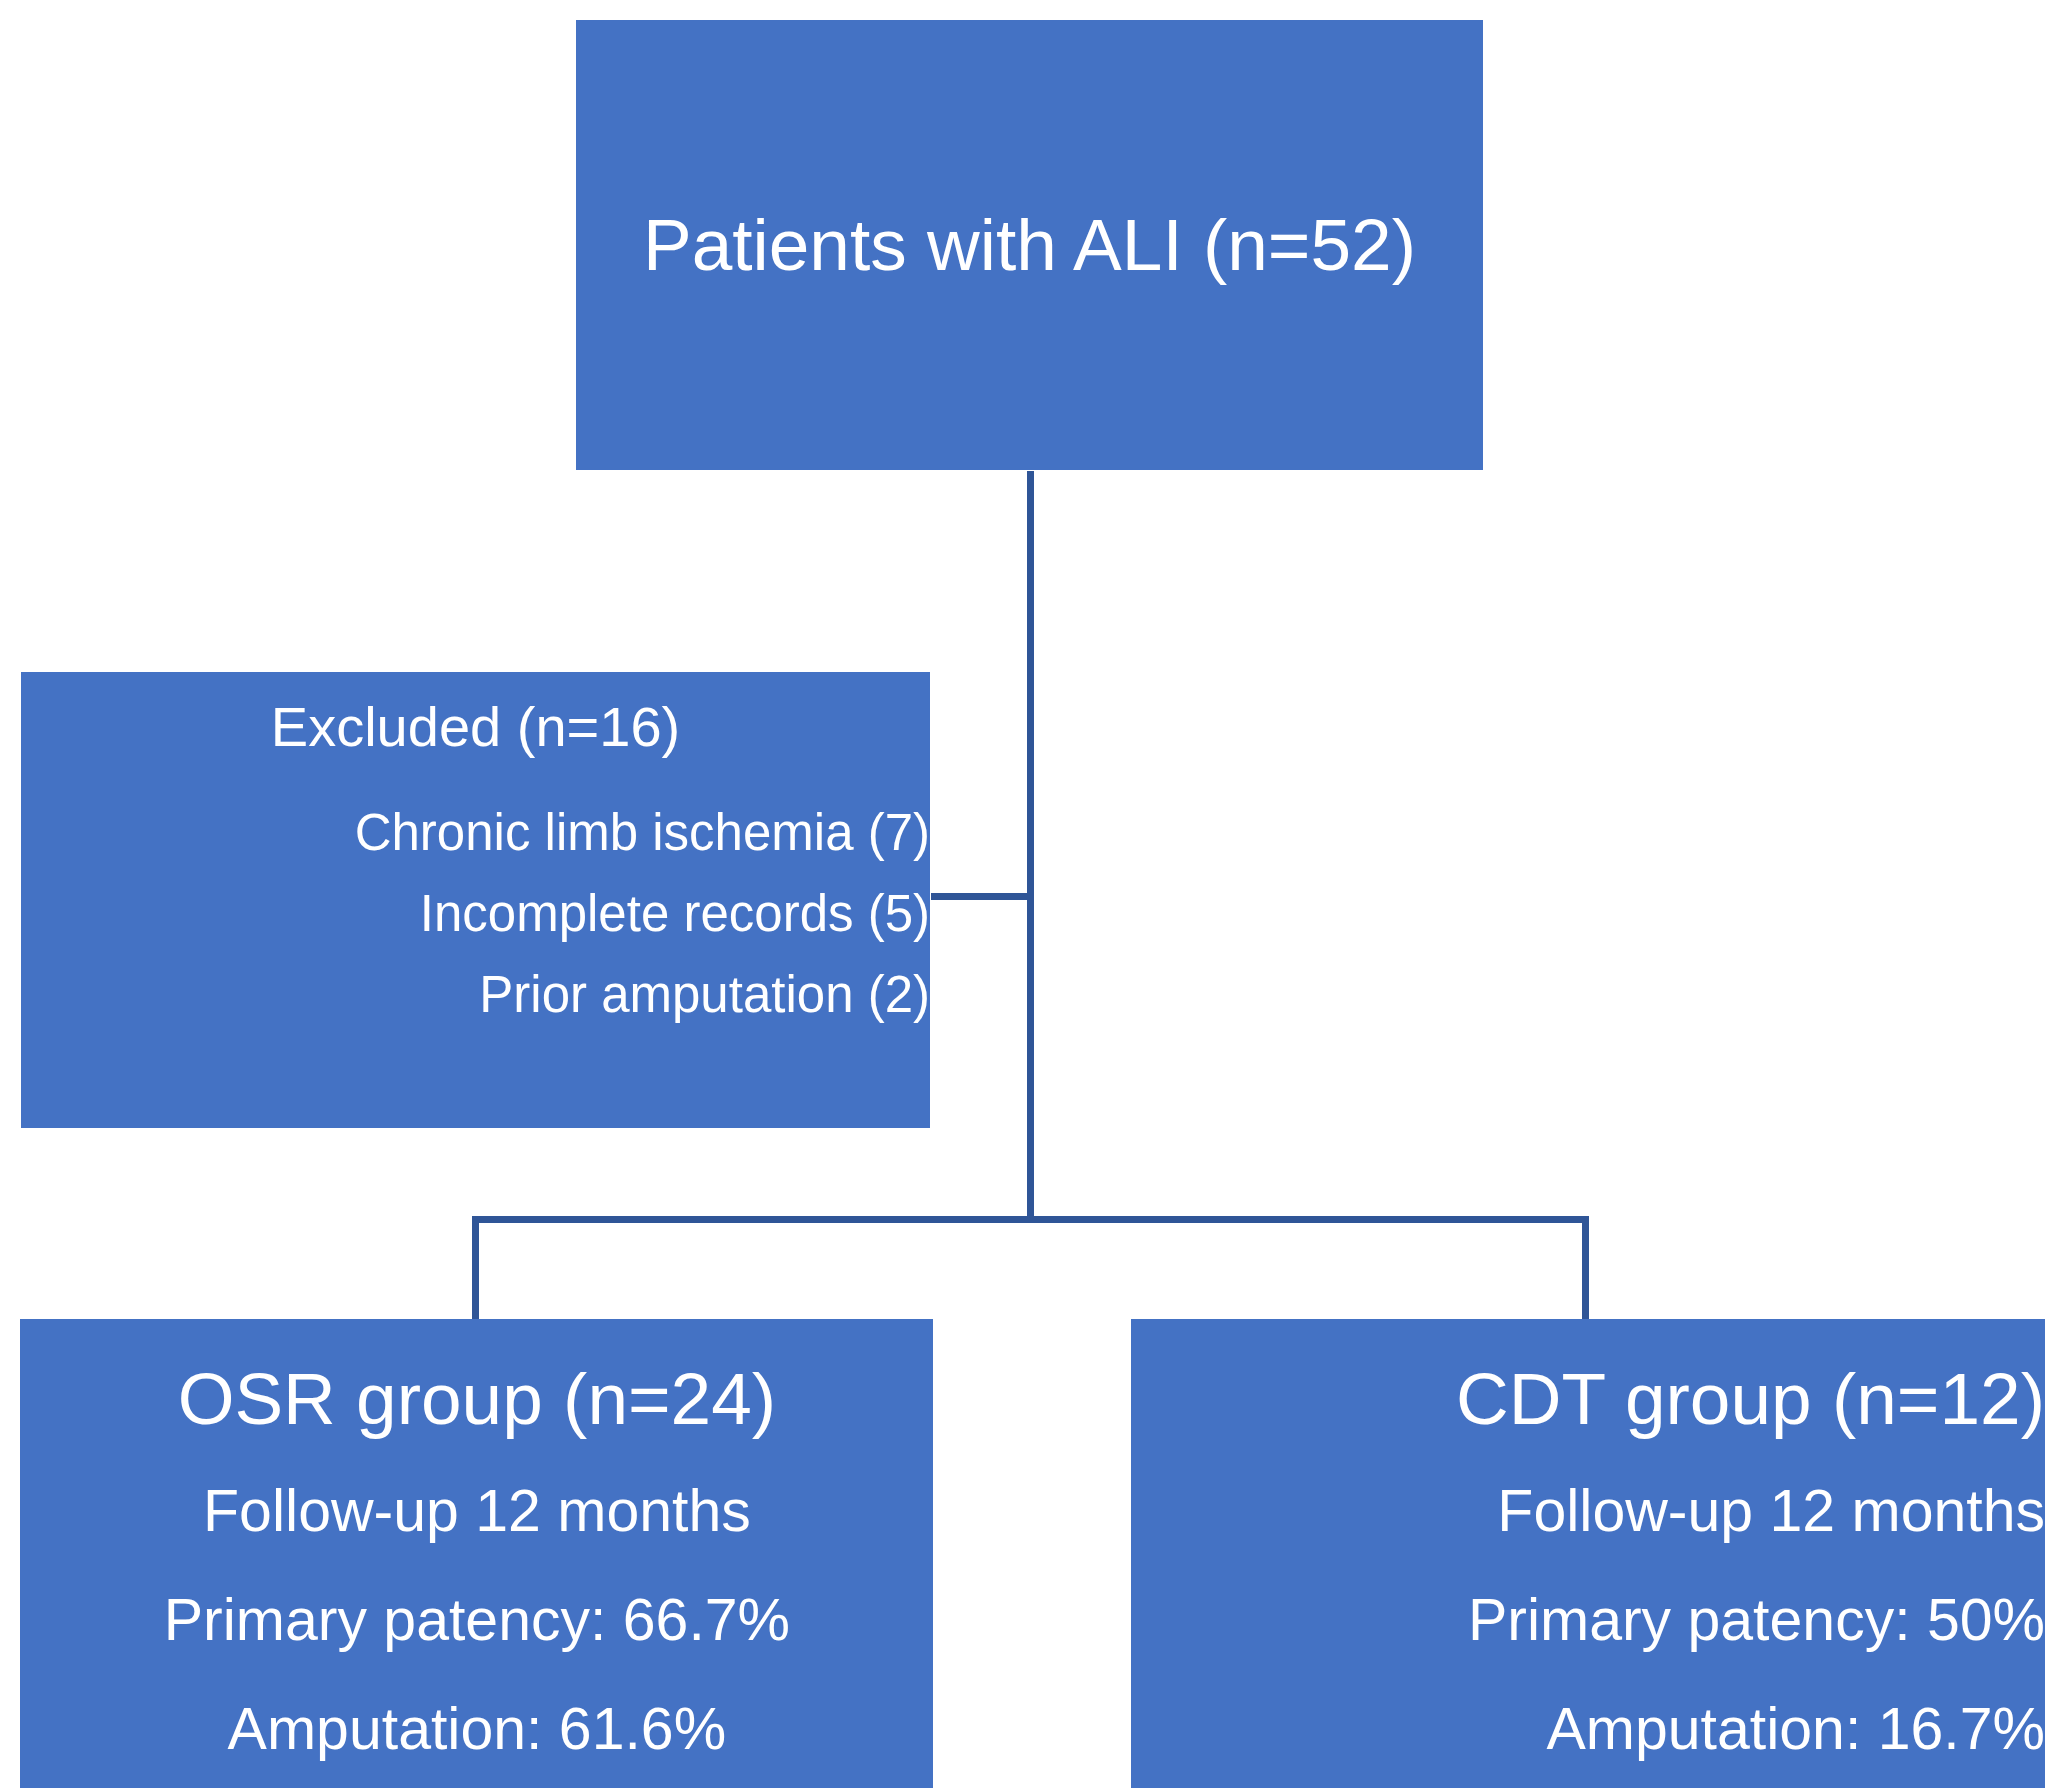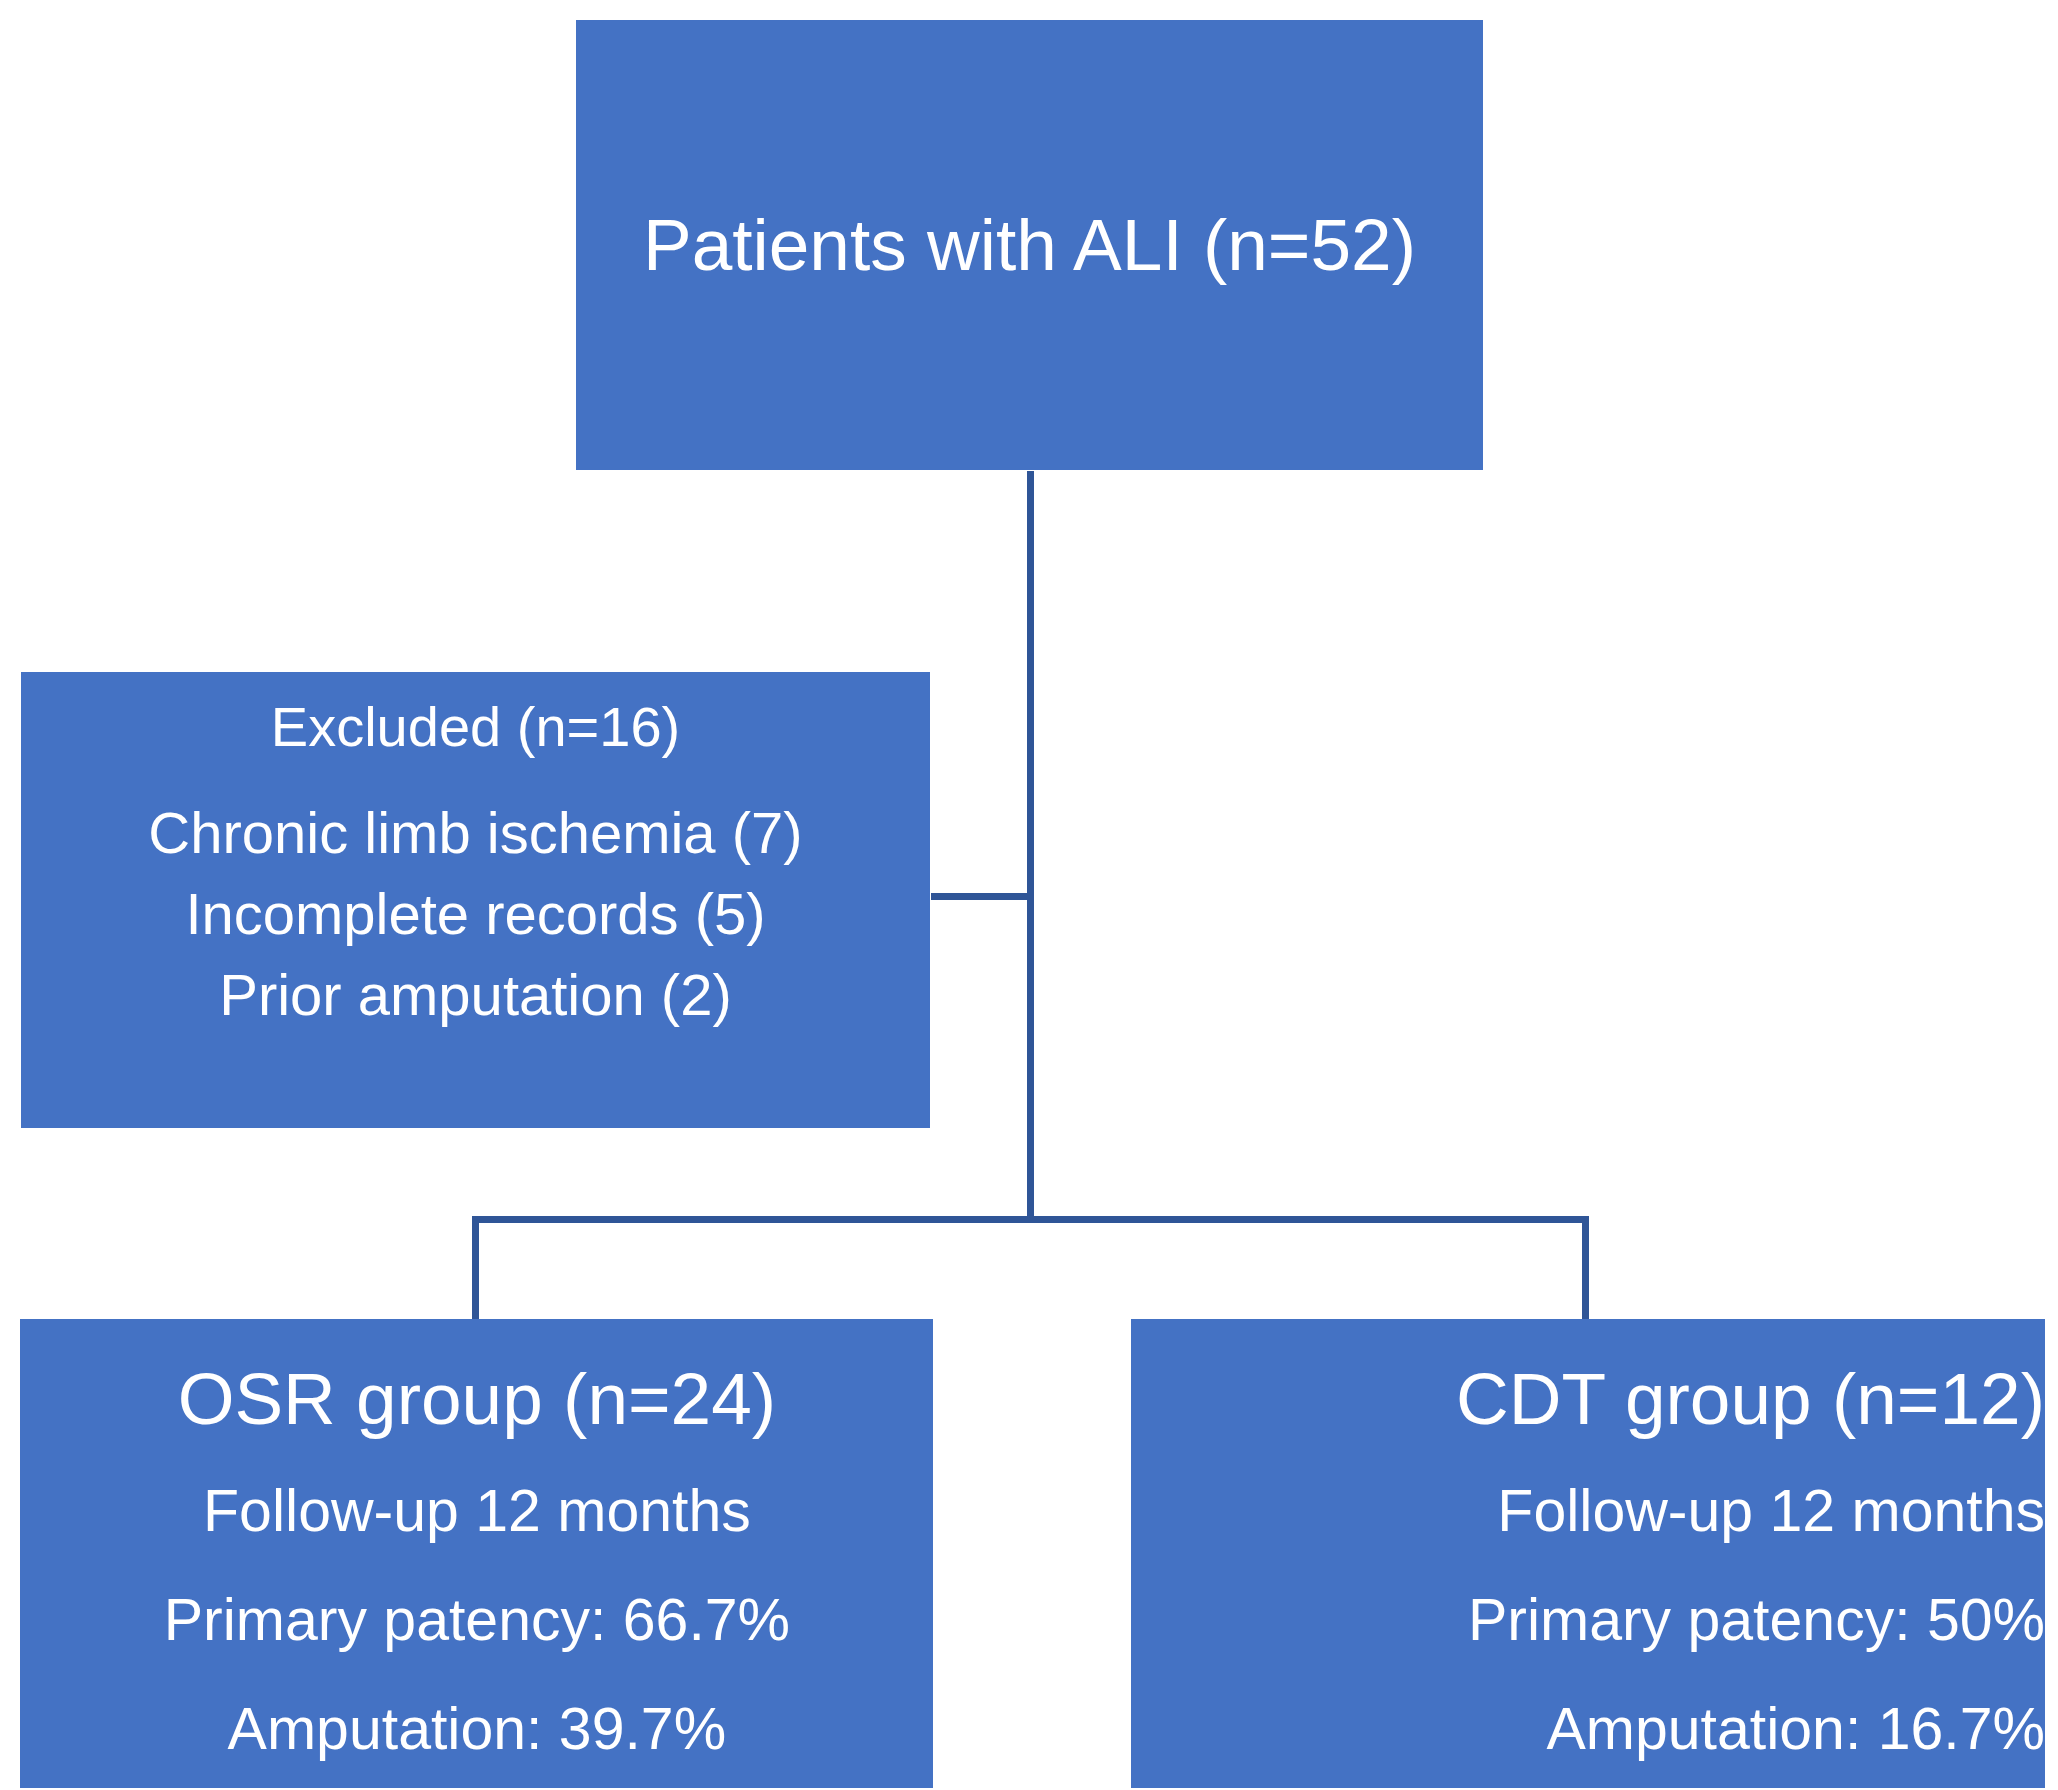--- a/index.html
+++ b/index.html
@@ -44,22 +44,23 @@
     left: 21px; top: 672px;
     width: 909px; height: 456px;
     padding-top: 9.8px;
   }
   .node--excluded .node__title {
     font-size: 56px;
     line-height: 90px;
   }
   .node--excluded .node__body { margin-top: 20.4px; }
   .node--excluded .node__line {
-    font-size: 58px;
+    font-size: 51px;
     line-height: 81px;
+    text-align: right;
   }
 
   
   .node--result {
     width: 913px; height: 469px;
     top: 1319px;
     padding-top: 31px;
   }
   .node--osr { left: 20.4px; }
   .node--cdt { left: 1131px; width: 914px; text-align: right; }
@@ -106,21 +107,21 @@
       <div class="node__line">Incomplete records (5)</div>
       <div class="node__line">Prior amputation (2)</div>
     </div>
   </div>
 
   <div class="node node--result node--osr">
     <div class="node__title">OSR group (n=24)</div>
     <div class="node__body">
       <div class="node__line">Follow-up 12 months</div>
       <div class="node__line">Primary patency: 66.7%</div>
-      <div class="node__line">Amputation: 39.7%</div>
+      <div class="node__line">Amputation: 61.6%</div>
     </div>
   </div>
 
   <div class="node node--result node--cdt">
     <div class="node__title">CDT group (n=12)</div>
     <div class="node__body">
       <div class="node__line">Follow-up 12 months</div>
       <div class="node__line">Primary patency: 50%</div>
       <div class="node__line">Amputation: 16.7%</div>
     </div>

